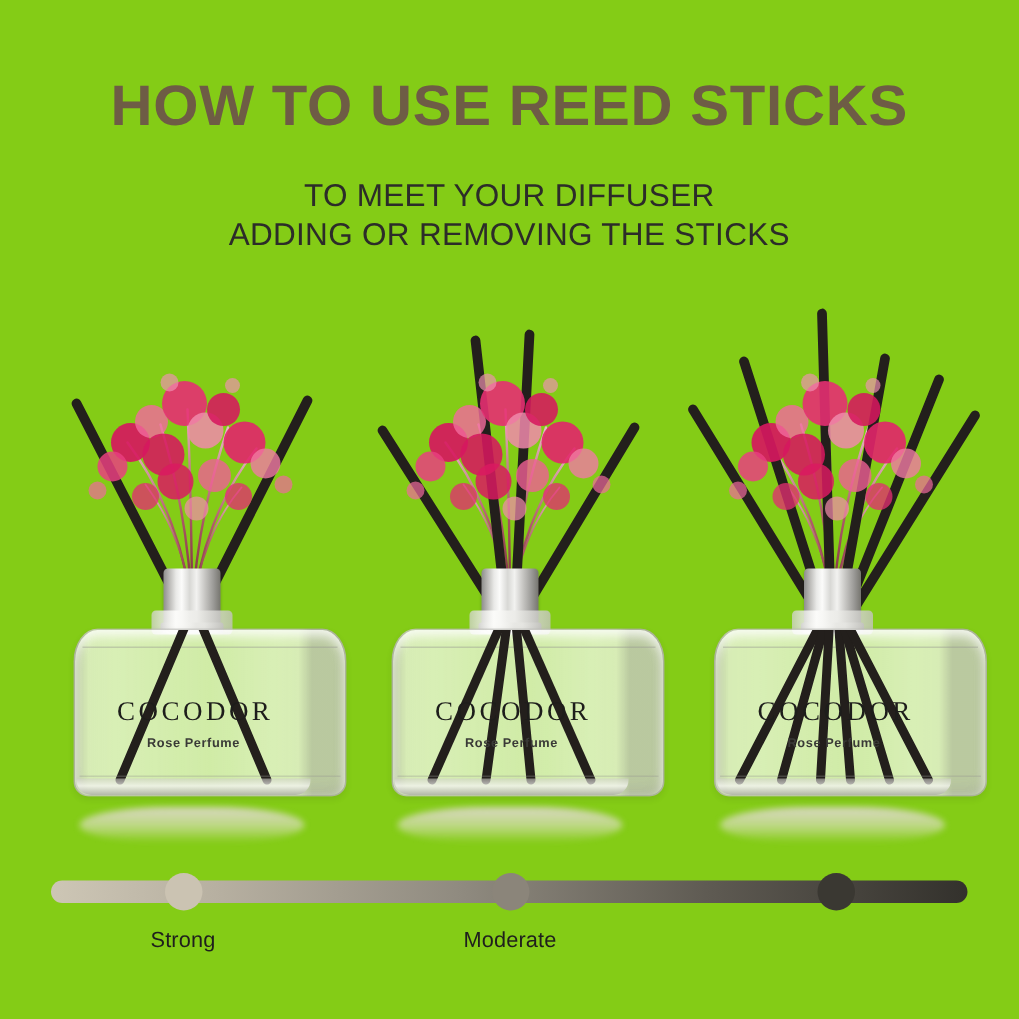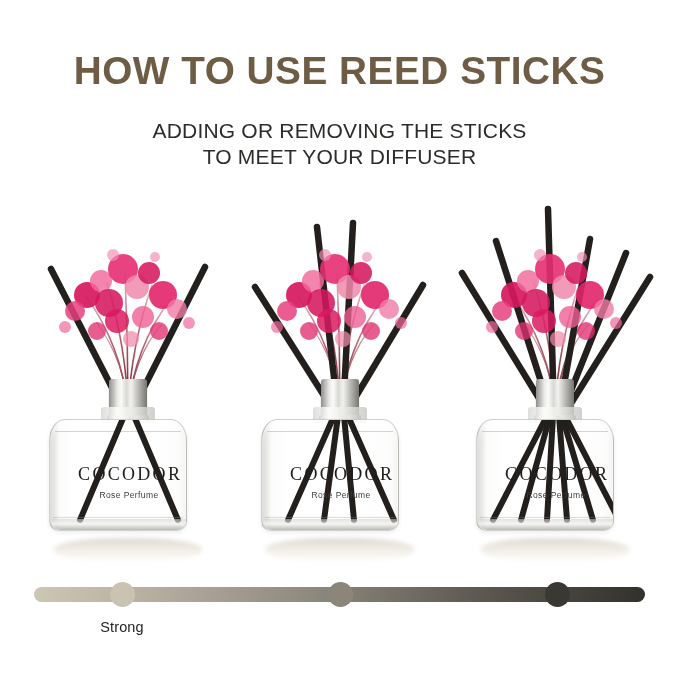--- a/index.html
+++ b/index.html
@@ -10,21 +10,21 @@
     background: #e9e2d6;
     font-family: "Liberation Sans", sans-serif;
     overflow: hidden;
     position: relative;
   }
 
   .page {
     position: relative;
     width: 679px;
     height: 679px;
-    background: #ffffff;
+    background: #84cc16;
   }
 
   
   .header {
     position: absolute;
     top: 0; left: 0;
     width: 679px;
     text-align: center;
   }
 
@@ -120,21 +120,21 @@
     height: 16px;
     border-radius: 3px;
     background: linear-gradient(90deg,
         rgba(210,210,206,0.75) 0%, rgba(252,252,250,0.95) 30%,
         rgba(232,232,228,0.85) 60%, rgba(196,196,191,0.8) 100%);
   }
 
   .glass {
     position: absolute;
     left: 0; top: 6px;
-    width: 138px;
+    width: 182px;
     height: 112px;
     border-radius: 16px 16px 10px 10px / 22px 22px 10px 10px;
     background:
       linear-gradient(90deg,
         rgba(178,178,172,0.55) 0px, rgba(244,244,241,0.35) 9px,
         rgba(255,255,255,0.30) 26px, rgba(255,255,255,0.16) 50%,
         rgba(255,255,255,0.30) 74%, rgba(243,243,240,0.35) 149px,
         rgba(174,174,168,0.55) 158px),
       rgba(255,255,255,0.55);
     border: 1px solid rgba(152,152,146,0.45);
@@ -201,20 +201,21 @@
     position: absolute;
     left: 0;
     top: 70px;
     width: 158px;
     text-align: center;
     font-family: "Liberation Sans", sans-serif;
     font-size: 8.5px;
     letter-spacing: 0.4px;
     color: #3a3a37;
     z-index: 4;
+    font-weight: bold;
   }
 
   .reflection {
     position: absolute;
     left: 50%;
     bottom: 2px;
     transform: translateX(-50%);
     width: 150px;
     height: 24px;
     border-radius: 50% / 60%;
@@ -269,22 +270,22 @@
   .slider-label.l3 { left: 488px; }
 </style>
 </head>
 <body>
 
 <div class="page">
 
   <div class="header">
     <div class="title">HOW TO USE REED STICKS</div>
     <div class="subtitle">
+      <div>TO MEET YOUR DIFFUSER</div>
       <div>ADDING OR REMOVING THE STICKS</div>
-      <div>TO MEET YOUR DIFFUSER</div>
     </div>
   </div>
 
   <div class="bottles">
 
     <div class="diffuser d1">
       <div class="arrangement">
         <svg viewBox="0 0 230 215" width="230" height="215">
           <defs>
             <linearGradient id="stemA" x1="0" y1="1" x2="0" y2="0">
@@ -487,15 +488,16 @@
   </div>
 
   <div class="slider-wrap">
     <div class="slider-track"></div>
 
     <div class="knob k1"></div>
     <div class="knob k2"></div>
     <div class="knob k3"></div>
 
     <div class="slider-label l1">Strong</div>
+    <div class="slider-label l2">Moderate</div>
   </div>
 
 </div>
 
 </body></html>

